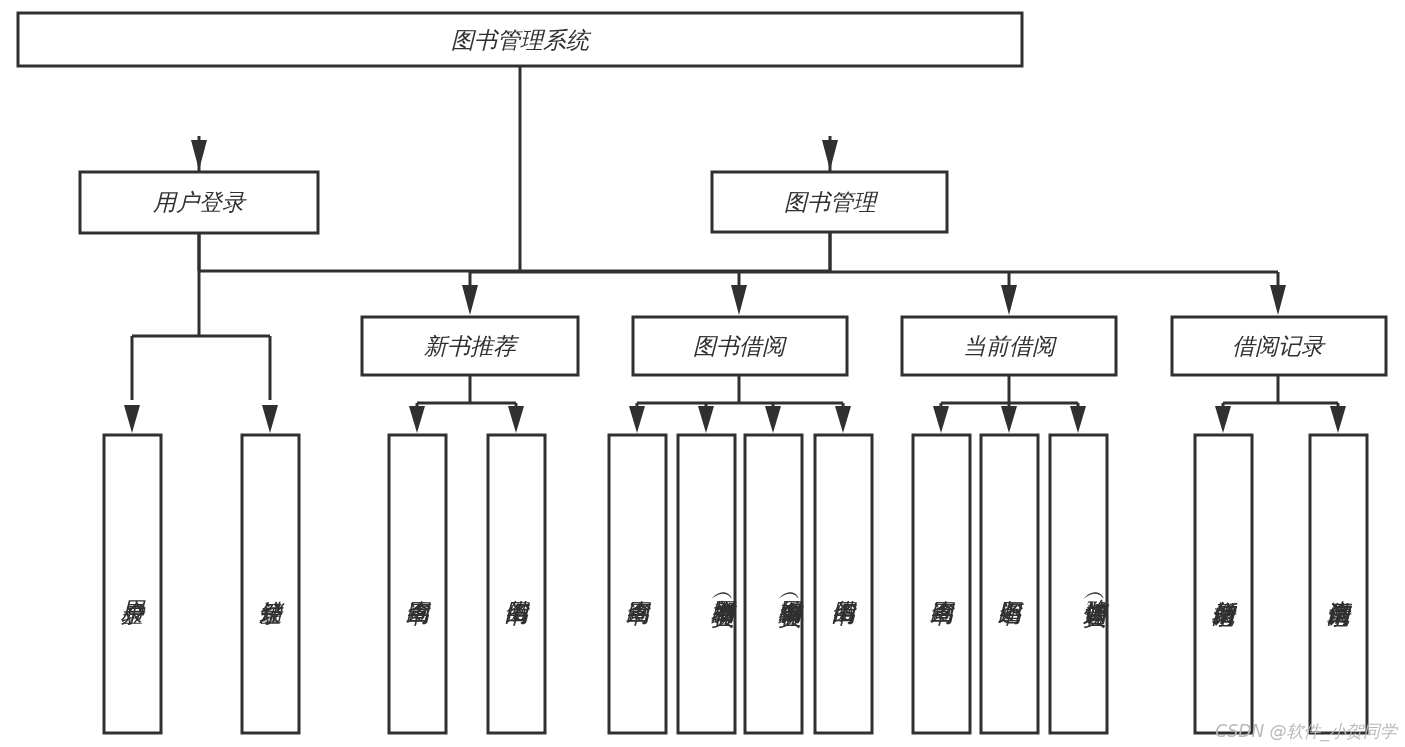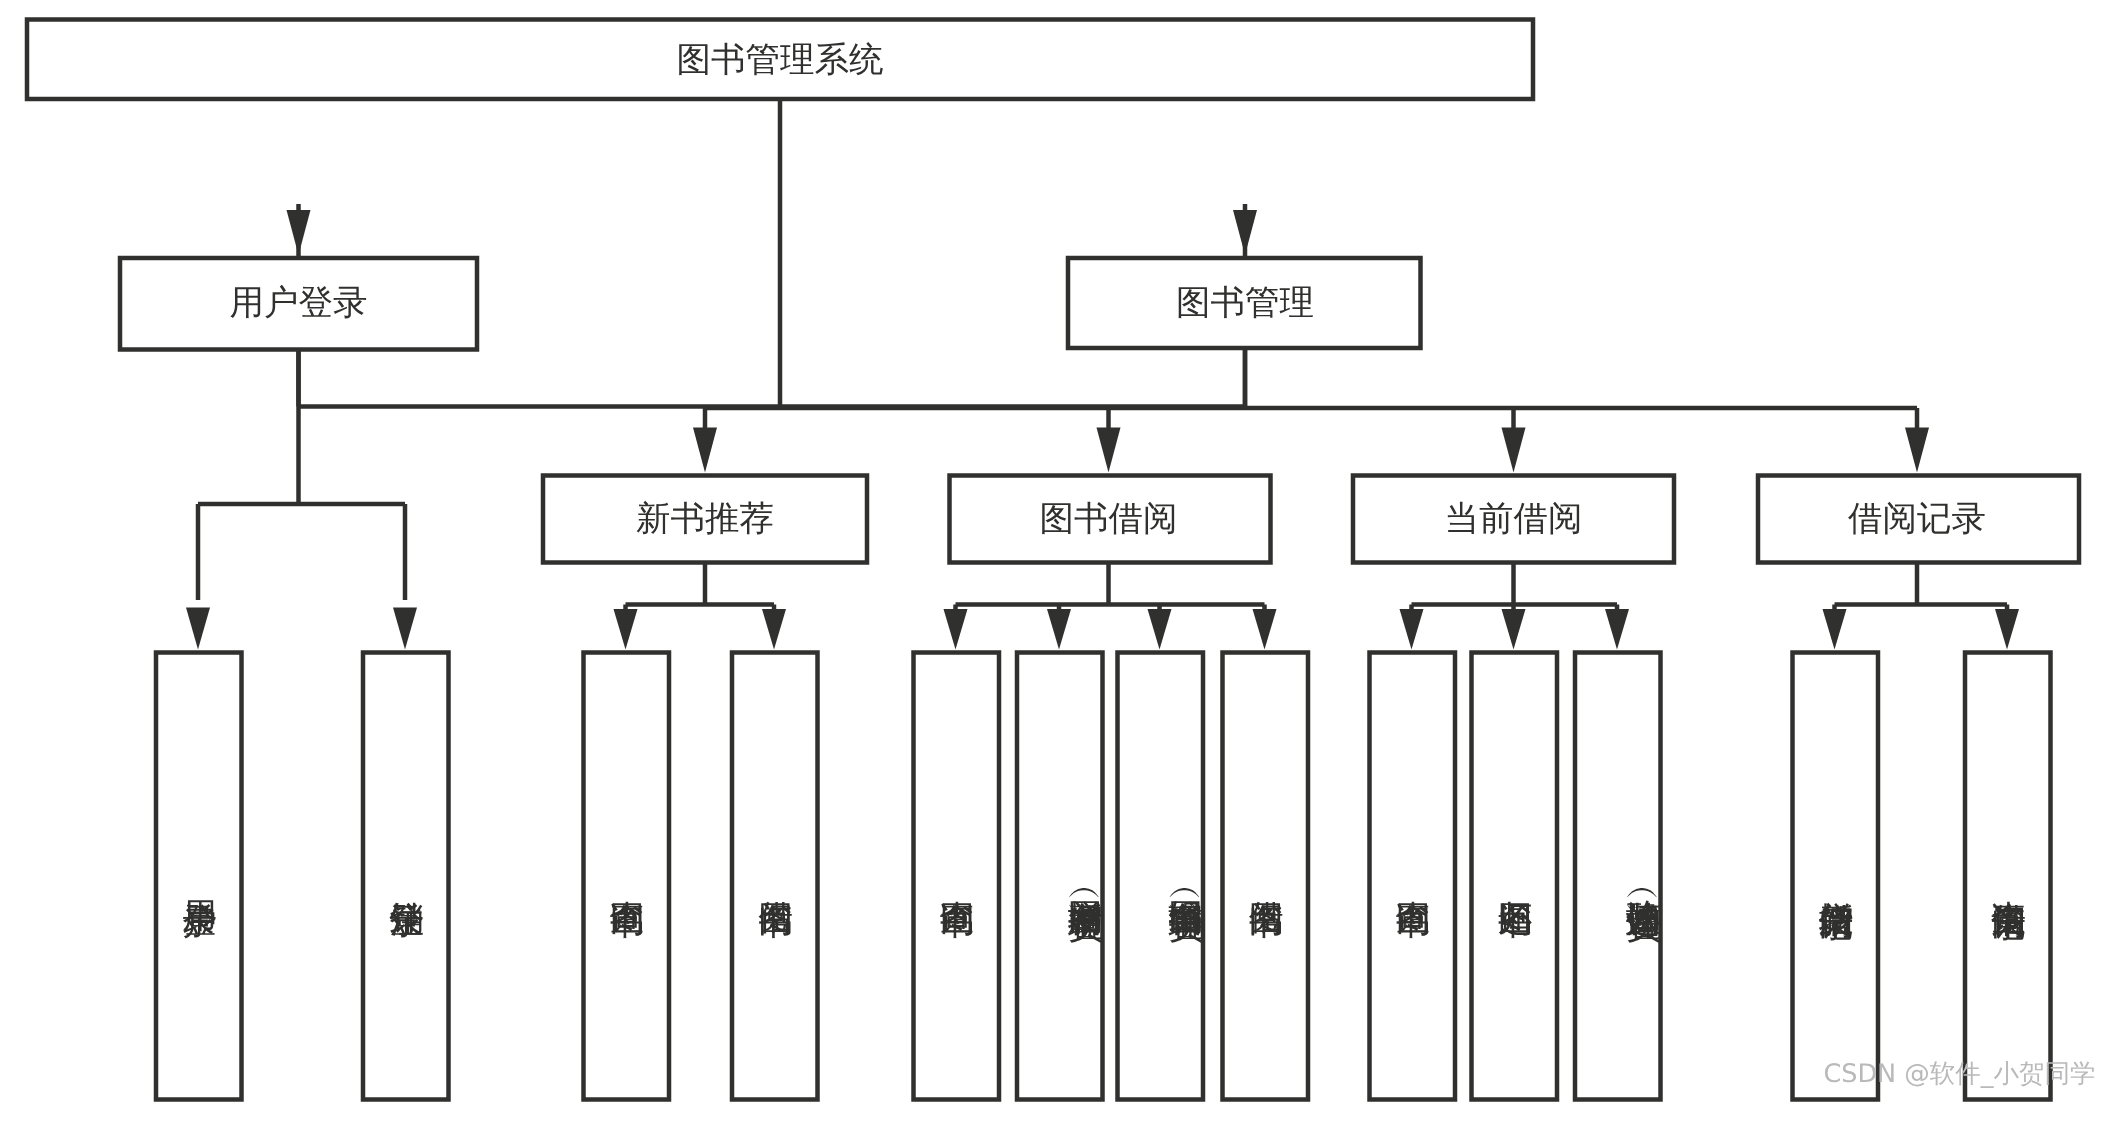--- a/index.html
+++ b/index.html
@@ -11,20 +11,21 @@
     width: 1405px;
     height: 747px;
     font-family: "DejaVu Sans", "Liberation Sans", sans-serif;
     overflow: hidden;
   }
   #diagram-root {
     position: relative;
     width: 1405px;
     height: 747px;
     background: #ffffff;
+    font-style: italic;
   }
   svg#flow-svg {
     position: absolute;
     left: 0;
     top: 0;
     width: 1405px;
     height: 747px;
   }
   .node-box {
     fill: #ffffff;
@@ -57,21 +58,21 @@
     text-align: center;
     white-space: nowrap;
     writing-mode: vertical-rl;
     text-orientation: upright;
     letter-spacing: 1px;
     pointer-events: none;
   }
   .watermark {
     position: absolute;
     right: 8px;
-    bottom: 20px;
+    bottom: 4px;
     font-family: "DejaVu Sans", "Liberation Sans", sans-serif;
     font-size: 17px;
     color: #b9b9b9;
     white-space: nowrap;
   }
 </style>
 </head>
 <body>
 
 <div id="diagram-root">

